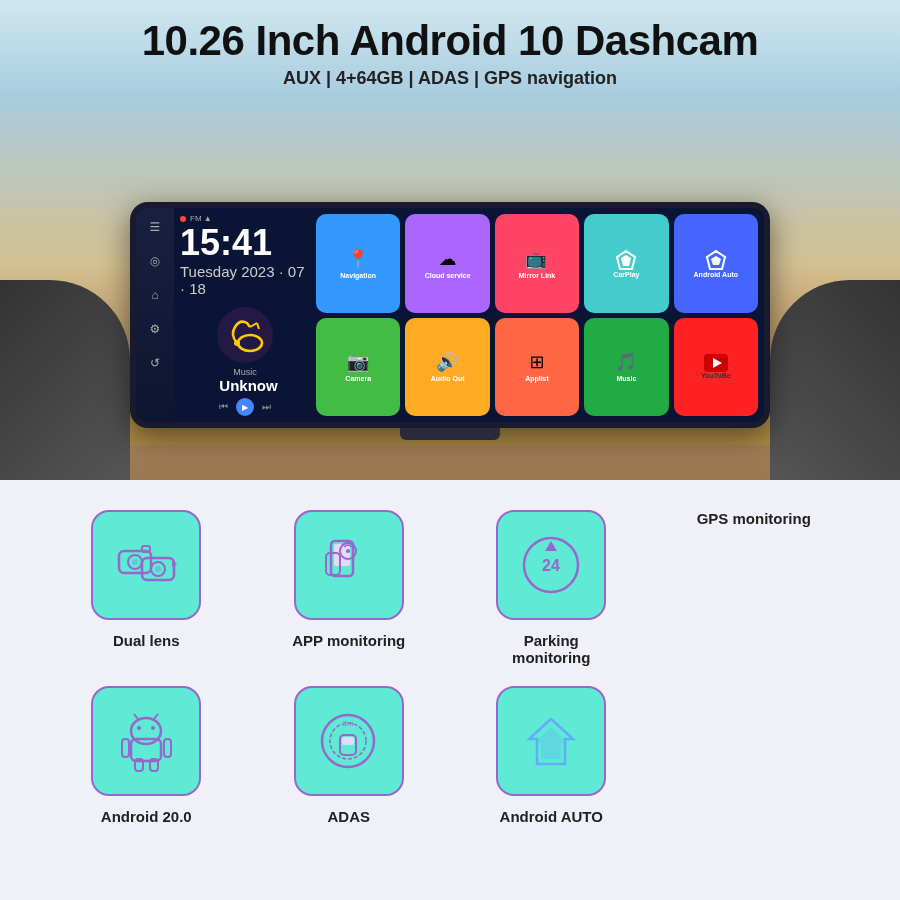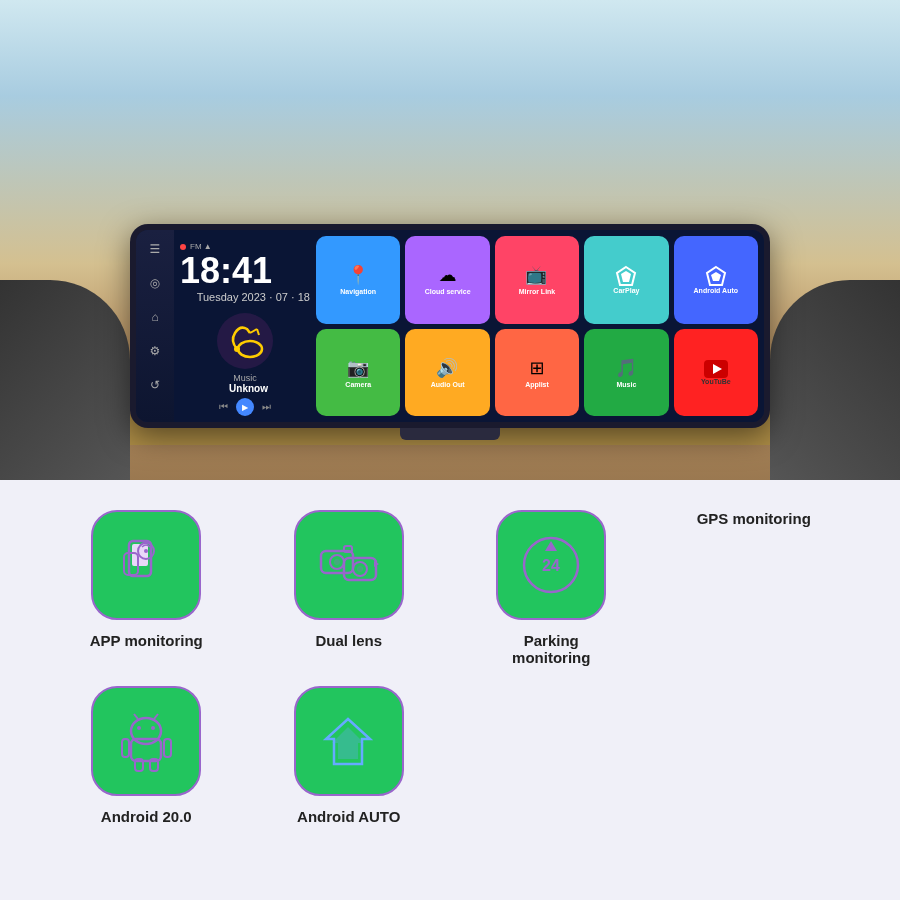--- a/index.html
+++ b/index.html
@@ -110,21 +110,20 @@
     .screen-content {
       display: flex;
       gap: 6px;
     }
 
     
     .time-panel {
       width: 130px;
       display: flex;
       flex-direction: column;
-      margin-top: 6px;
     }
 
     .status-bar {
       display: flex;
       align-items: center;
       gap: 4px;
       margin-bottom: 2px;
     }
 
     .status-dot {
@@ -139,24 +138,23 @@
     }
 
     .time-display {
       font-size: 36px;
       font-weight: 700;
       color: #fff;
       line-height: 1;
     }
 
     .date-display {
-      font-size: 11px;
+      font-size: 15px;
       color: #ccc;
       margin-top: 2px;
-      text-align: right;
     }
 
     .music-section {
       margin-top: 8px;
       display: flex;
       flex-direction: column;
       align-items: center;
     }
 
     .horn-icon {
@@ -164,21 +162,21 @@
       height: 60px;
     }
 
     .music-label {
       font-size: 9px;
       color: #aaa;
       margin-top: 2px;
     }
 
     .music-name {
-      font-size: 10px;
+      font-size: 15px;
       font-weight: 700;
       color: #fff;
       padding-left: 7px;
     }
 
     .music-controls {
       display: flex;
       align-items: center;
       gap: 8px;
       margin-top: 4px;
@@ -269,25 +267,25 @@
       display: flex;
       flex-direction: column;
       align-items: center;
       gap: 12px;
     }
 
     .feature-icon-box {
       width: 110px;
       height: 110px;
       border: 2.5px solid #9966cc;
-      border-radius: 26px;
+      border-radius: 18px;
       display: flex;
       align-items: center;
       justify-content: center;
-      background: #22c55e;
+      background: #5eead4;
     }
 
     .feature-label {
       font-size: 15px;
       font-weight: 600;
       color: #222;
       text-align: center;
     }
 
     
@@ -335,20 +333,24 @@
   <div class="sky-bg"></div>
 
   <svg class="landscape" viewBox="0 0 900 120" preserveAspectRatio="none">
     <polygon points="0,120 0,60 80,20 160,70 240,30 320,80 400,40 480,85 560,25 640,75 720,35 800,70 900,30 900,120" fill="#c4a060" opacity="0.7"></polygon>
     <polygon points="0,120 0,80 60,50 130,90 200,55 280,95 360,60 440,100 520,65 600,95 680,50 760,85 840,55 900,80 900,120" fill="#a88840" opacity="0.8"></polygon>
   </svg>
 
   <div class="car-dashboard-left"></div>
   <div class="car-dashboard-right"></div>
 
+  <div class="title-area">
+    <div class="main-title">10.26 Inch Android 10 Dashcam</div>
+    <div class="sub-title">AUX | 4+64GB | ADAS | GPS navigation</div>
+  </div>
 
   <div class="device-wrapper">
     <div class="dashcam-device">
       <div class="dashcam-screen">
 
         <div class="screen-sidebar">
           <div class="sidebar-icon">☰</div>
           <div class="sidebar-icon">◎</div>
           <div class="sidebar-icon">⌂</div>
           <div class="sidebar-icon">⚙</div>
@@ -356,21 +358,21 @@
         </div>
 
         <div class="screen-main">
           <div class="screen-content">
 
             <div class="time-panel">
               <div class="status-bar">
                 <div class="status-dot"></div>
                 <span class="fm-text">FM ▲</span>
               </div>
-              <div class="time-display">18:41</div>
+              <div class="time-display">15:41</div>
               <div class="date-display">Tuesday 2023 · 07 · 18</div>
 
               <div class="music-section">
 
                 <svg class="horn-icon" viewBox="0 0 60 60">
                   <circle cx="30" cy="30" r="28" fill="#2a1a4a" opacity="0.8"></circle>
 
                   <ellipse cx="35" cy="38" rx="12" ry="8" fill="none" stroke="#ffcc00" stroke-width="2.5"></ellipse>
                   <path d="M 22 38 Q 15 30 20 22 Q 25 14 32 18 L 35 22" fill="none" stroke="#ffcc00" stroke-width="2.5"></path>
                   <circle cx="22" cy="38" r="3" fill="#ffcc00"></circle>
@@ -456,55 +458,55 @@
     <div class="device-stand"></div>
   </div>
 </div>
 
 <div class="bottom-section">
   <div class="features-grid">
 
     <div class="feature-item">
       <div class="feature-icon-box">
         <svg class="feature-svg" viewBox="0 0 65 65">
+
+          <rect x="5" y="18" width="32" height="22" rx="5" fill="none" stroke="#9966cc" stroke-width="2.5"></rect>
+          <circle cx="21" cy="29" r="7" fill="none" stroke="#9966cc" stroke-width="2"></circle>
+          <circle cx="21" cy="29" r="3" fill="#9966cc" opacity="0.3"></circle>
+          <rect x="28" y="13" width="8" height="6" rx="2" fill="none" stroke="#9966cc" stroke-width="2"></rect>
+
+          <rect x="28" y="25" width="32" height="22" rx="5" fill="none" stroke="#9966cc" stroke-width="2.5"></rect>
+          <circle cx="44" cy="36" r="7" fill="none" stroke="#9966cc" stroke-width="2"></circle>
+          <circle cx="44" cy="36" r="3" fill="#9966cc" opacity="0.3"></circle>
+
+          <polygon points="58,28 63,31 58,34" fill="#9966cc"></polygon>
+        </svg>
+      </div>
+      <div class="feature-label">Dual lens</div>
+    </div>
+
+    <div class="feature-item">
+      <div class="feature-icon-box">
+        <svg class="feature-svg" viewBox="0 0 65 65">
           <rect x="15" y="8" width="22" height="35" rx="4" fill="none" stroke="#9966cc" stroke-width="2.5"></rect>
           <rect x="18" y="11" width="16" height="22" rx="2" fill="#e8d8f8"></rect>
           <rect x="10" y="20" width="14" height="22" rx="4" fill="none" stroke="#9966cc" stroke-width="2"></rect>
           <circle cx="32" cy="18" r="8" fill="none" stroke="#9966cc" stroke-width="2"></circle>
 
           <path d="M 28 14 Q 32 10 36 14" fill="none" stroke="#9966cc" stroke-width="1.5"></path>
           <path d="M 26 12 Q 32 7 38 12" fill="none" stroke="#9966cc" stroke-width="1.5"></path>
           <circle cx="32" cy="18" r="2" fill="#9966cc"></circle>
         </svg>
       </div>
       <div class="feature-label">APP monitoring</div>
     </div>
 
     <div class="feature-item">
       <div class="feature-icon-box">
         <svg class="feature-svg" viewBox="0 0 65 65">
-
-          <rect x="5" y="18" width="32" height="22" rx="5" fill="none" stroke="#9966cc" stroke-width="2.5"></rect>
-          <circle cx="21" cy="29" r="7" fill="none" stroke="#9966cc" stroke-width="2"></circle>
-          <circle cx="21" cy="29" r="3" fill="#9966cc" opacity="0.3"></circle>
-          <rect x="28" y="13" width="8" height="6" rx="2" fill="none" stroke="#9966cc" stroke-width="2"></rect>
-
-          <rect x="28" y="25" width="32" height="22" rx="5" fill="none" stroke="#9966cc" stroke-width="2.5"></rect>
-          <circle cx="44" cy="36" r="7" fill="none" stroke="#9966cc" stroke-width="2"></circle>
-          <circle cx="44" cy="36" r="3" fill="#9966cc" opacity="0.3"></circle>
-
-          <polygon points="58,28 63,31 58,34" fill="#9966cc"></polygon>
-        </svg>
-      </div>
-      <div class="feature-label">Dual lens</div>
-    </div>
-
-    <div class="feature-item">
-      <div class="feature-icon-box">
-        <svg class="feature-svg" viewBox="0 0 65 65">
           <circle cx="32" cy="32" r="27" fill="none" stroke="#9966cc" stroke-width="2.5"></circle>
 
           <text x="32" y="38" text-anchor="middle" font-size="16" font-weight="bold" fill="#9966cc">24</text>
 
           <polygon points="32,8 38,18 26,18" fill="#9966cc"></polygon>
         </svg>
       </div>
       <div class="feature-label">Parking<br>monitoring</div>
     </div>
 
@@ -528,20 +530,34 @@
           <rect x="8" y="30" width="7" height="18" rx="3" fill="none" stroke="#9966cc" stroke-width="2"></rect>
           <rect x="50" y="30" width="7" height="18" rx="3" fill="none" stroke="#9966cc" stroke-width="2"></rect>
 
           <rect x="21" y="50" width="8" height="12" rx="3" fill="none" stroke="#9966cc" stroke-width="2"></rect>
           <rect x="36" y="50" width="8" height="12" rx="3" fill="none" stroke="#9966cc" stroke-width="2"></rect>
         </svg>
       </div>
       <div class="feature-label">Android 20.0</div>
     </div>
 
+    <div class="feature-item">
+      <div class="feature-icon-box">
+        <svg class="feature-svg" viewBox="0 0 65 65">
+          <circle cx="32" cy="32" r="26" fill="none" stroke="#9966cc" stroke-width="2.5"></circle>
+          <circle cx="32" cy="32" r="18" fill="none" stroke="#9966cc" stroke-width="1.5" stroke-dasharray="4 2"></circle>
+
+          <rect x="24" y="26" width="16" height="20" rx="4" fill="none" stroke="#9966cc" stroke-width="2"></rect>
+          <rect x="26" y="28" width="12" height="8" rx="2" fill="#e8d8f8"></rect>
+
+          <text x="32" y="17" text-anchor="middle" font-size="8" fill="#9966cc">3m</text>
+        </svg>
+      </div>
+      <div class="feature-label">ADAS</div>
+    </div>
 
     <div class="feature-item">
       <div class="feature-icon-box">
         <svg class="feature-svg" viewBox="0 0 65 65">
 
           <polygon points="32,10 54,30 46,30 46,55 18,55 18,30 10,30" fill="none" stroke="#66aaff" stroke-width="2.5"></polygon>
           <polygon points="32,18 48,34 42,34 42,50 22,50 22,34 16,34" fill="#66aaff" opacity="0.3"></polygon>
         </svg>
       </div>
       <div class="feature-label">Android AUTO</div>

